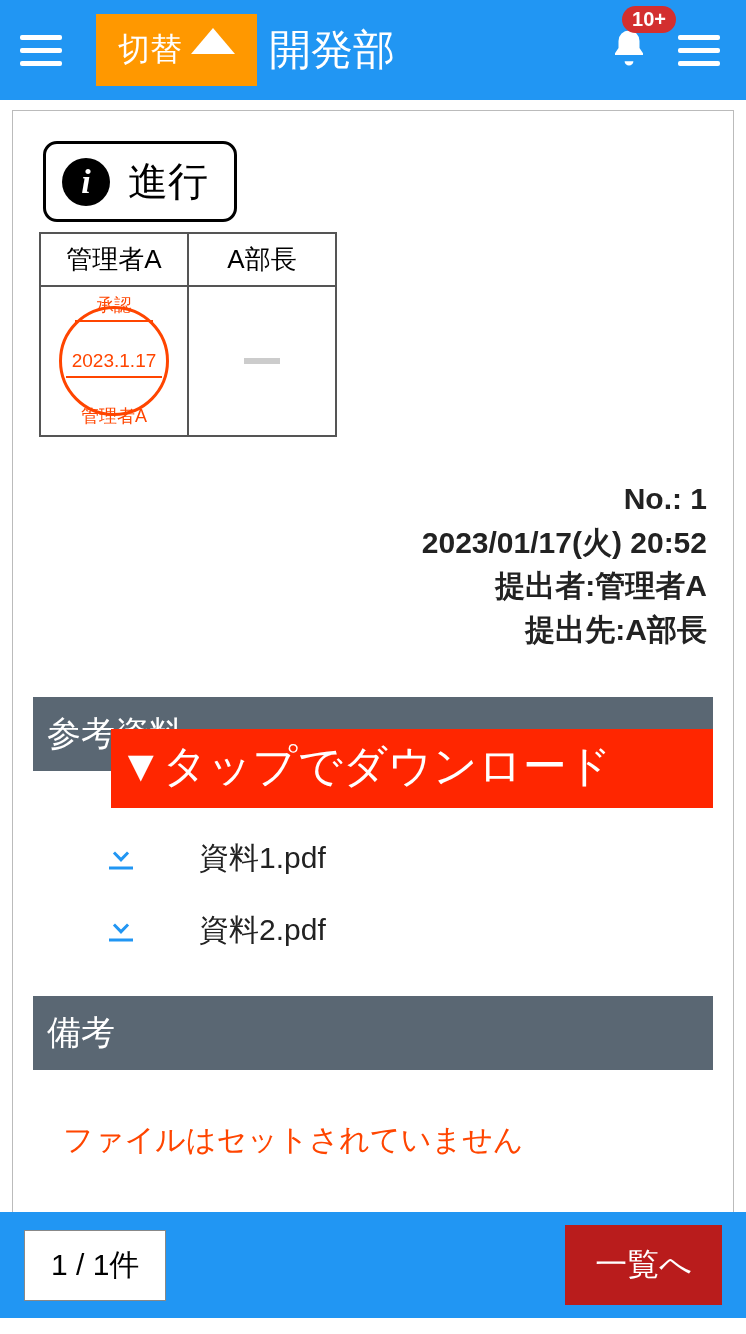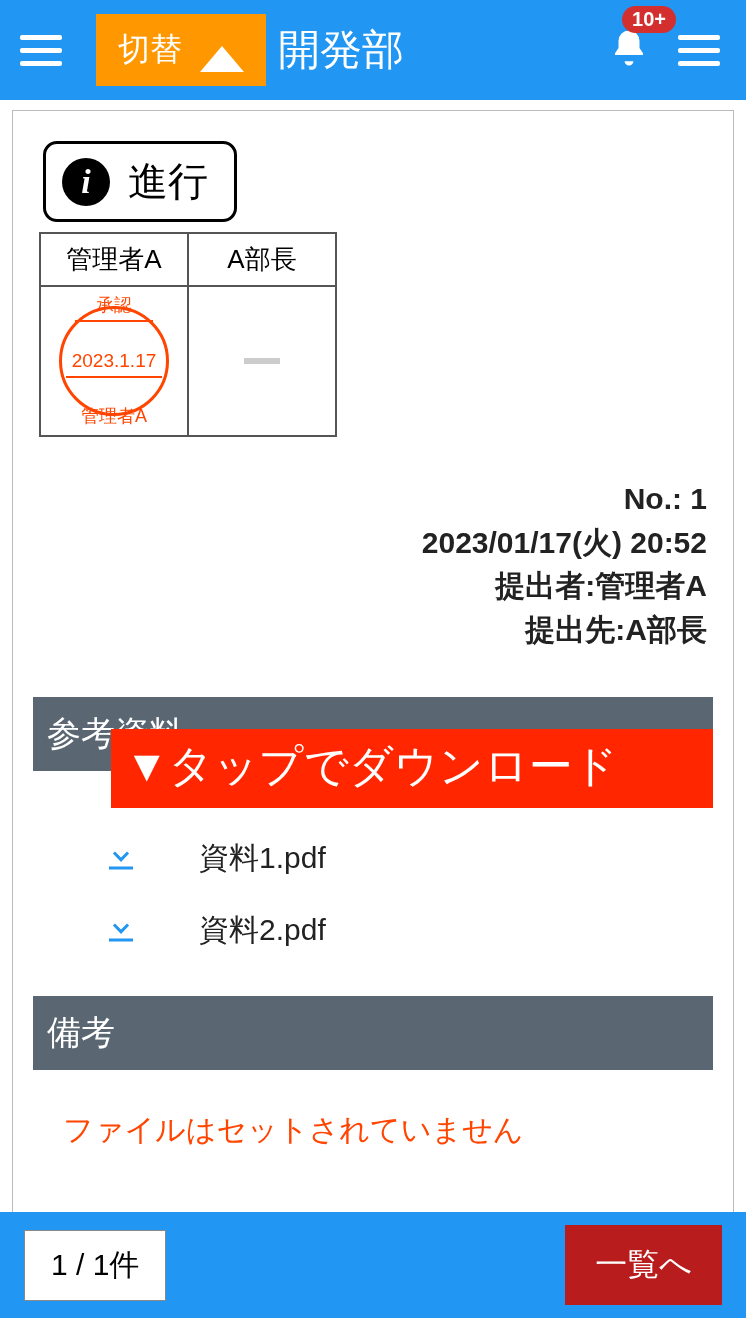--- a/index.html
+++ b/index.html
@@ -31,21 +31,21 @@
     display: block; width: 42px; height: 5px;
     background: #fff; border-radius: 2px;
   }
   .switch-btn {
     background: #ff9800;
     color: #fff;
     font-size: 32px;
     font-weight: 500;
     padding: 14px 22px;
     margin-left: 28px;
-    display: flex; align-items: flex-end; gap: 18px;
+    display: flex; align-items: flex-start; gap: 9px;
     cursor: pointer;
   }
   .switch-btn .tri {
     width: 0; height: 0;
     border-left: 22px solid transparent;
     border-right: 22px solid transparent;
     border-bottom: 26px solid #fff;
   }
   .title {
     color: #fff;
@@ -177,41 +177,42 @@
     padding: 14px 14px;
     margin-top: 46px;
   }
 
   
   .callout {
     background: #ff2600;
     color: #fff;
     font-size: 44px;
     font-weight: 400;
-    padding: 8px 10px 12px 14px;
+    padding: 8px 10px 12px 8px;
     margin-top: -42px;
     margin-left: 78px;
     position: relative;
     z-index: 5;
   }
 
   .file-list { margin-top: 14px; }
   .file-row {
     display: flex; align-items: center;
     gap: 60px;
     padding: 14px 0 14px 70px;
     cursor: pointer;
   }
   .dl-icon svg { width: 36px; height: 40px; fill: #2196f3; }
   .file-name { font-size: 30px; color: #222; }
 
   .remarks-body {
     color: #ff4500;
     font-size: 30px;
     padding: 40px 18px 20px 30px;
+    margin-top: 10px;
   }
 
   
   .bottombar {
     position: absolute;
     bottom: 16px; left: 0; right: 0;
     background: #2196f3;
     height: 106px;
     display: flex; align-items: center;
     padding: 0 24px;

